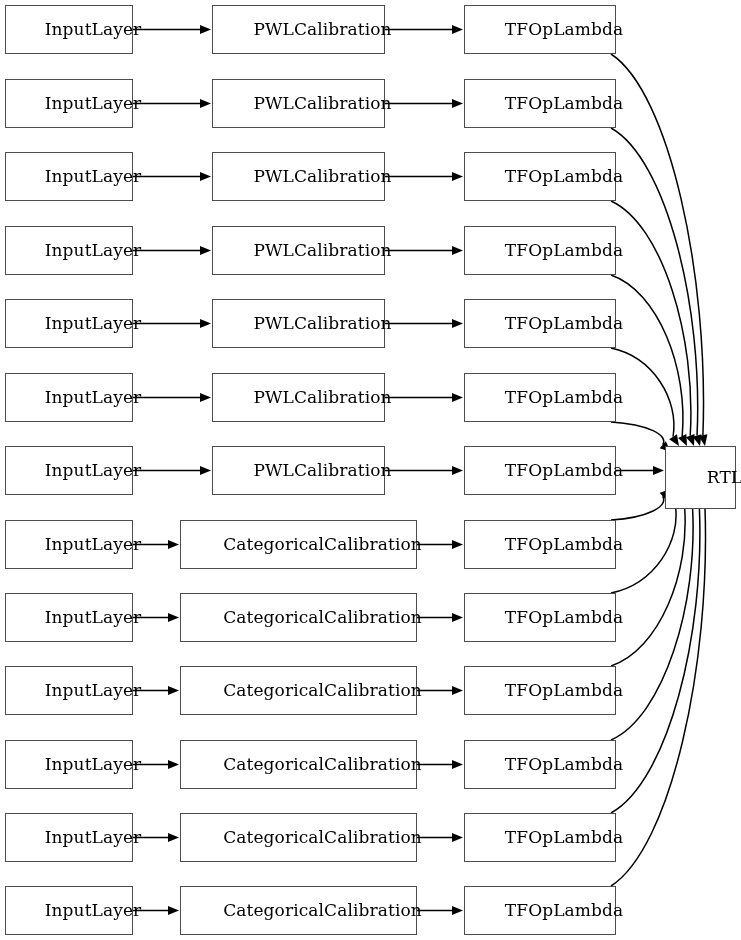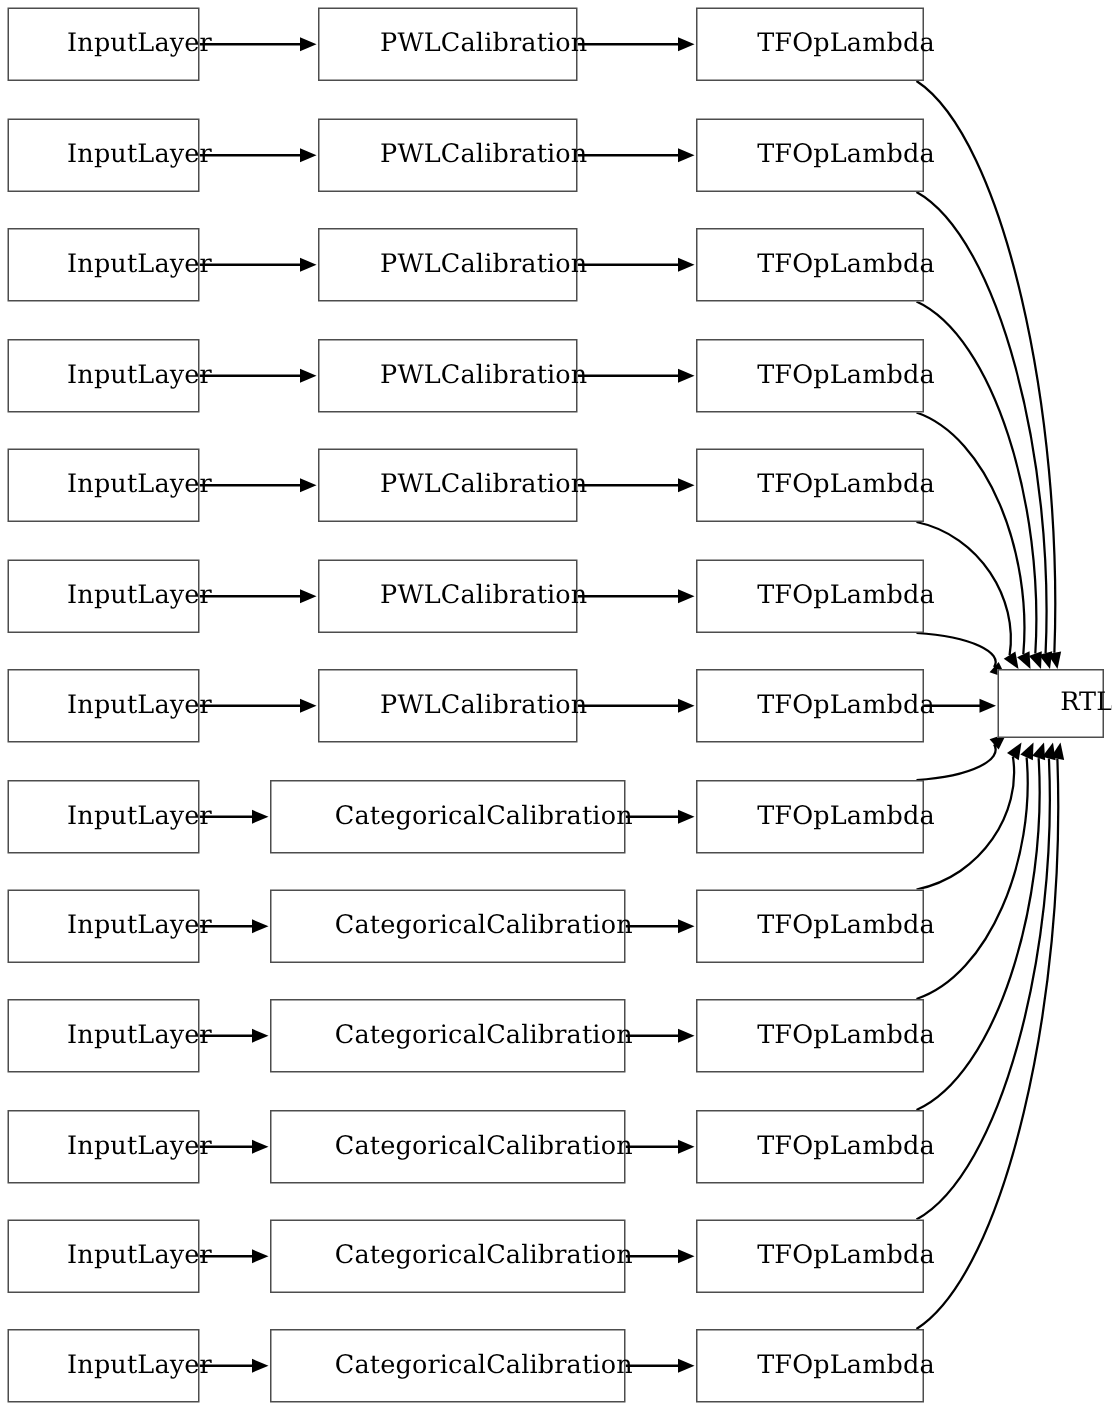--- a/index.html
+++ b/index.html
@@ -243,17 +243,17 @@
       </div>
       <div class="node" style="left: 5px; top: 886px; width: 128px; height: 49px;">
         <span class="node-label">InputLayer</span>
       </div>
       <div class="node" style="left: 180px; top: 886px; width: 237px; height: 49px;">
         <span class="node-label">CategoricalCalibration</span>
       </div>
       <div class="node" style="left: 464px; top: 886px; width: 152px; height: 49px;">
         <span class="node-label">TFOpLambda</span>
       </div>
-      <div class="node" style="left: 665px; top: 446px; width: 71px; height: 46px;">
+      <div class="node" style="left: 665px; top: 446px; width: 71px; height: 63px;">
         <span class="node-label">RTL</span>
       </div>
     </div>
 </div>
 
 </body></html>

